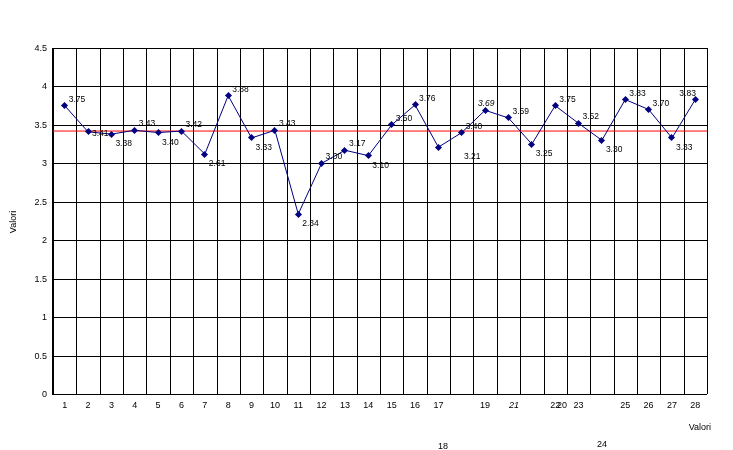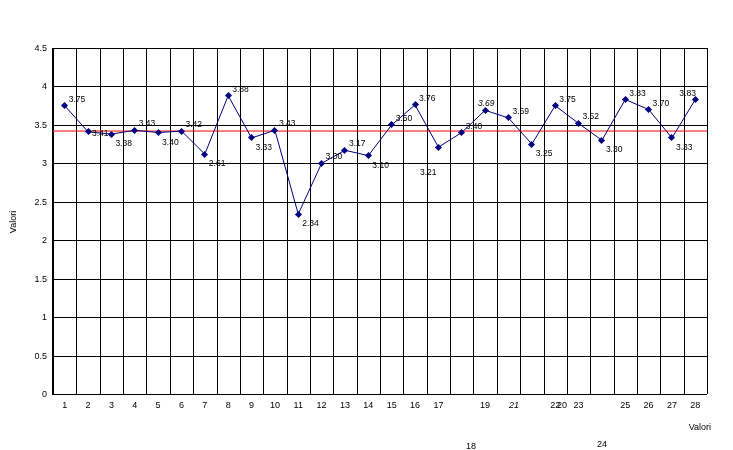--- a/index.html
+++ b/index.html
@@ -201,21 +201,21 @@
         <div class="xtick-label" style="left: 175.179px;">8</div>
         <div class="xtick-label" style="left: 198.536px;">9</div>
         <div class="xtick-label" style="left: 221.893px;">10</div>
         <div class="xtick-label" style="left: 245.25px;">11</div>
         <div class="xtick-label" style="left: 268.607px;">12</div>
         <div class="xtick-label" style="left: 291.964px;">13</div>
         <div class="xtick-label" style="left: 315.321px;">14</div>
         <div class="xtick-label" style="left: 338.679px;">15</div>
         <div class="xtick-label" style="left: 362.036px;">16</div>
         <div class="xtick-label" style="left: 385.393px;">17</div>
-        <div class="xtick-label" style="left: 418px; margin-top: 47px;">18</div>
+        <div class="xtick-label" style="left: 390px; margin-top: 47px;">18</div>
         <div class="xtick-label" style="left: 432.107px;">19</div>
         <div class="xtick-label" style="left: 480px; margin-left: 29px;">20</div>
         <div class="xtick-label" style="left: 461px; font-style: italic;">21</div>
         <div class="xtick-label" style="left: 502.179px;">22</div>
         <div class="xtick-label" style="left: 525.536px;">23</div>
         <div class="xtick-label" style="left: 548.893px; margin-top: 45px;">24</div>
         <div class="xtick-label" style="left: 572.25px;">25</div>
         <div class="xtick-label" style="left: 595.607px;">26</div>
         <div class="xtick-label" style="left: 618.964px;">27</div>
         <div class="xtick-label" style="left: 642.321px;">28</div>
@@ -266,21 +266,21 @@
         <div class="point-label" style="left: 155.821px; top: 110.107px;">2.61</div>
         <div class="point-label" style="left: 179.179px; top: 35.6711px;">3.88</div>
         <div class="point-label" style="left: 202.536px; top: 93.96px;">3.33</div>
         <div class="point-label" style="left: 225.893px; top: 70.2711px;">3.43</div>
         <div class="point-label" style="left: 249.25px; top: 170.08px; text-align: center;">2.34</div>
         <div class="point-label" style="left: 272.607px; top: 103.333px;">3.00</div>
         <div class="point-label" style="left: 295.964px; top: 90.2622px;">3.17</div>
         <div class="point-label" style="left: 319.321px; top: 111.644px;">3.10</div>
         <div class="point-label" style="left: 342.679px; top: 64.8889px;">3.50</div>
         <div class="point-label" style="left: 366.036px; top: 44.8978px;">3.76</div>
-        <div class="point-label" style="left: 367px; top: 103.187px; margin-top: 16px;">3.21</div>
+        <div class="point-label" style="left: 411px; top: 103.187px;">3.21</div>
         <div class="point-label" style="left: 412.75px; top: 72.5778px;">3.40</div>
         <div class="point-label" style="left: 425px; top: 50.28px; font-style: italic;">3.69</div>
         <div class="point-label" style="left: 459.464px; top: 57.9689px;">3.59</div>
         <div class="point-label" style="left: 482.821px; top: 100.111px;">3.25</div>
         <div class="point-label" style="left: 506.179px; top: 45.6667px;">3.75</div>
         <div class="point-label" style="left: 529.536px; top: 63.3511px;">3.52</div>
         <div class="point-label" style="left: 552.893px; top: 96.2667px;">3.30</div>
         <div class="point-label" style="left: 576.25px; top: 39.5156px;">3.83</div>
         <div class="point-label" style="left: 599.607px; top: 49.5111px;">3.70</div>
         <div class="point-label" style="left: 622.964px; top: 93.96px;">3.33</div>

